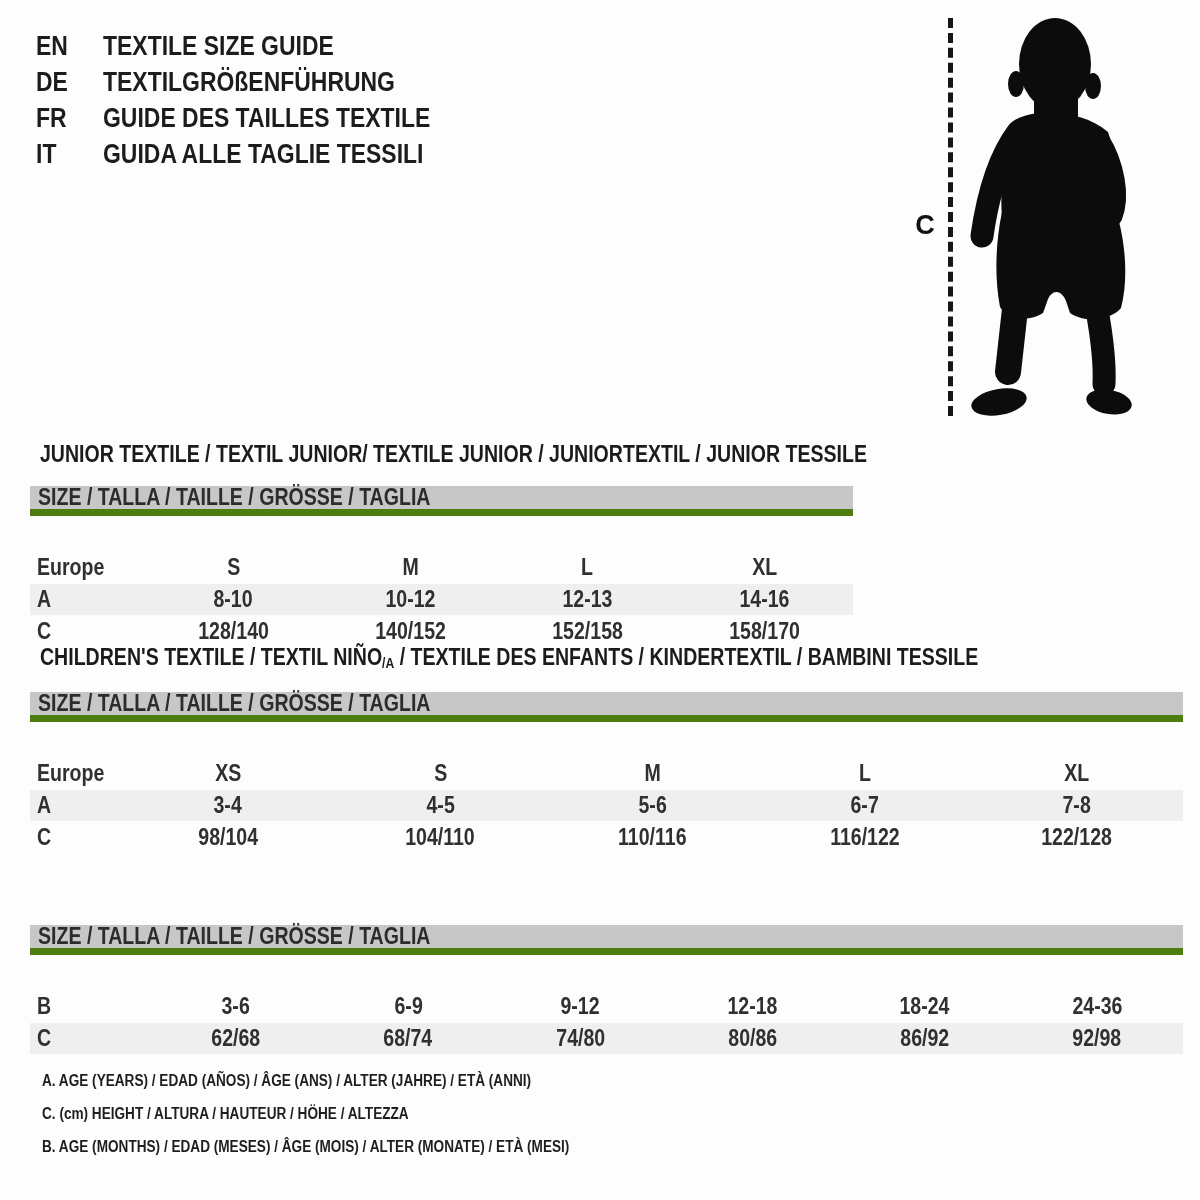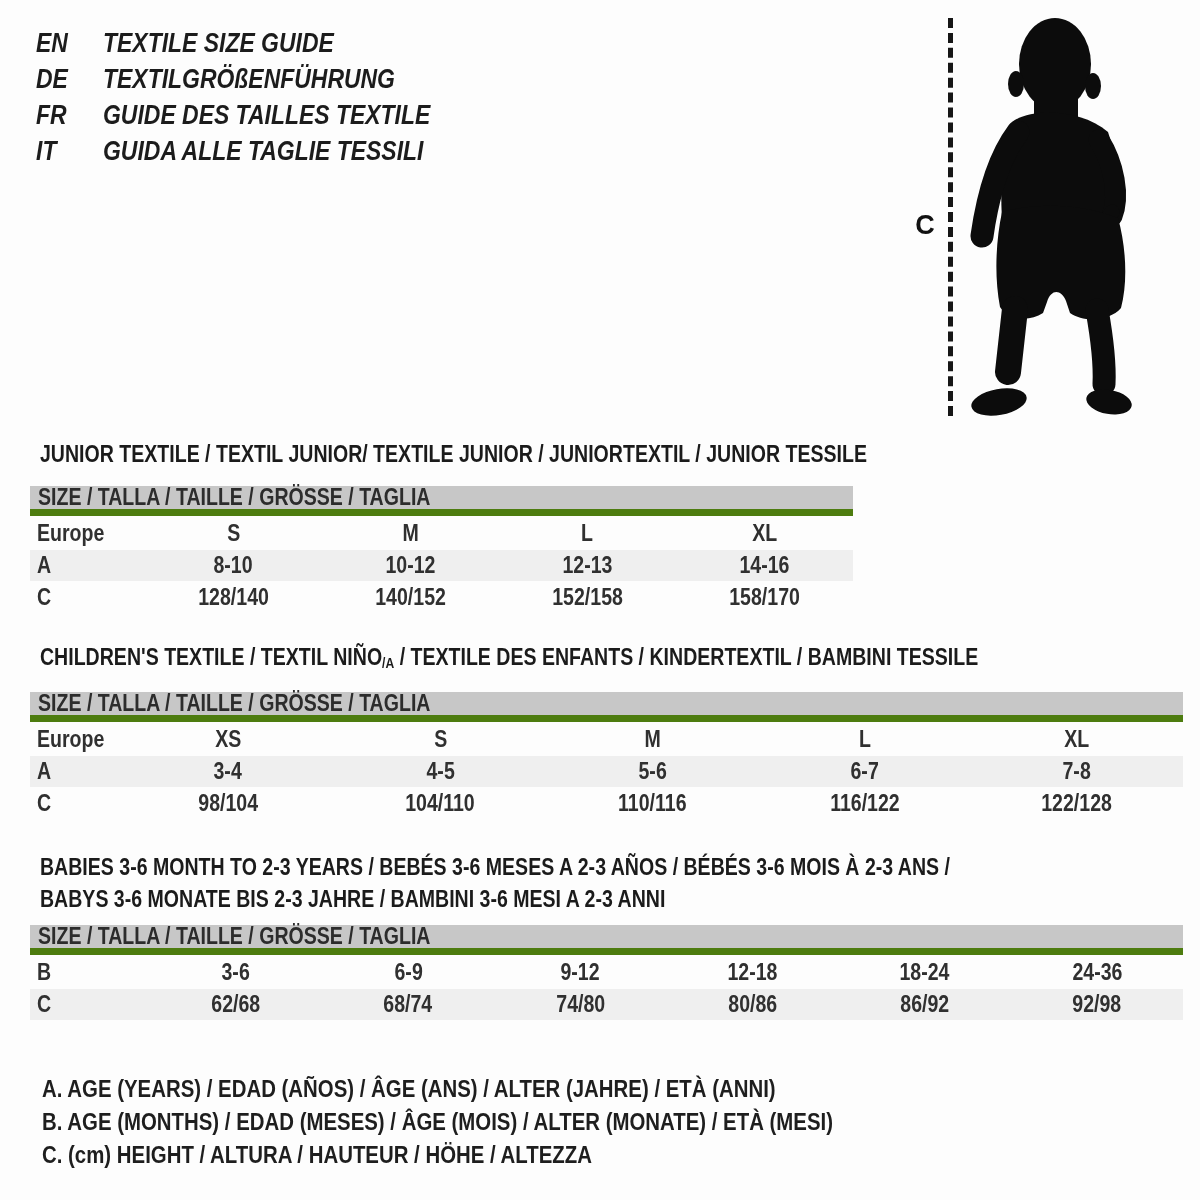--- a/index.html
+++ b/index.html
@@ -8,21 +8,21 @@
     background:#fdfdfd; overflow:hidden;
     font-family:"Liberation Sans", sans-serif;
     font-weight:bold; color:#232323;
   }
   
   .cnd  { display:inline-block; transform:scaleX(0.85); transform-origin:0 50%; white-space:nowrap; }
   .cndc { display:inline-block; transform:scaleX(0.85); transform-origin:50% 50%; white-space:nowrap; }
 
   
   .langs { position:absolute; top:28px; left:36px; }
-  .lang-row { height:36px; display:flex; font-size:27px; color:#1c1c1c;font-style:italic; }
+  .lang-row { height:36px; display:flex; align-items:center; font-size:27px; color:#1c1c1c; }
   .lang-code { width:67px; flex:0 0 67px; }
 
   
   .dash-line { position:absolute; left:948px; top:18px; height:398px; width:0;
                border-left:5px dashed #161616; }
   .c-label { position:absolute; left:908px; top:210px; width:34px; text-align:center;
              font-size:27px; color:#111; }
   .figure-svg { position:absolute; left:958px; top:14px; }
 
   
@@ -33,28 +33,28 @@
   .tbl { position:absolute; left:30px; }
   .t1 { width:823px; }
   .t2, .t3 { width:1153px; }
   .size-bar { height:23px; background:#c7c7c7; border-bottom:7px solid #4d7c0f;
               display:flex; align-items:center; padding-left:8px;
               font-size:23px; color:#2c2c2c; }
   .trow { display:grid; align-items:center; font-size:23px; color:#303030; }
   .t1 .trow { grid-template-columns:115px repeat(4,1fr); }
   .t2 .trow { grid-template-columns:92px  repeat(5,1fr); }
   .t3 .trow { grid-template-columns:120px repeat(6,1fr); }
-  .rh35 { height:34px; } .rh31 { height:31px; } .rh32 { height:32px; }
+  .rh35 { height:34px;margin-top:34px; } .rh31 { height:31px; } .rh32 { height:32px; }
   .shade { background:#efefef; }
   .cell.lbl { padding-left:7px; text-align:left; }
   .cell.val { text-align:center; }
 
   
   .legend { position:absolute; left:42px; top:1072px; }
-  .legend-line { height:33px; display:flex; align-items:center; font-size:24px; color:#1e1e1e; }
+  .legend-line { height:33px; display:flex; font-size:16px; color:#1e1e1e; }
 </style>
 </head>
 <body>
 
 <div class="page">
 
   <div class="langs">
     <div class="lang-row">
       <span class="lang-code cnd">EN</span>
       <span class="cnd">TEXTILE SIZE GUIDE</span>
@@ -149,24 +149,20 @@
     <div class="trow rh32">
       <div class="cell lbl"><span class="cnd">C</span></div>
       <div class="cell val"><span class="cndc">98/104</span></div>
       <div class="cell val"><span class="cndc">104/110</span></div>
       <div class="cell val"><span class="cndc">110/116</span></div>
       <div class="cell val"><span class="cndc">116/122</span></div>
       <div class="cell val"><span class="cndc">122/128</span></div>
     </div>
   </div>
 
-  <div class="sec-title" style="top:851px;">
-    <div><span class="cnd">BABIES 3-6 MONTH TO 2-3 YEARS / BEBÉS 3-6 MESES A 2-3 AÑOS / BÉBÉS 3-6 MOIS À 2-3 ANS /</span></div>
-    <div><span class="cnd">BABYS 3-6 MONATE BIS 2-3 JAHRE / BAMBINI 3-6 MESI A 2-3 ANNI</span></div>
-  </div>
   <div class="tbl t3" style="top:925px;">
     <div class="size-bar">
       <span class="cnd">SIZE / TALLA / TAILLE / GRÖSSE / TAGLIA</span>
     </div>
     <div class="trow rh35">
       <div class="cell lbl"><span class="cnd">B</span></div>
       <div class="cell val"><span class="cndc">3-6</span></div>
       <div class="cell val"><span class="cndc">6-9</span></div>
       <div class="cell val"><span class="cndc">9-12</span></div>
       <div class="cell val"><span class="cndc">12-18</span></div>
@@ -182,20 +178,20 @@
       <div class="cell val"><span class="cndc">86/92</span></div>
       <div class="cell val"><span class="cndc">92/98</span></div>
     </div>
   </div>
 
   <div class="legend">
     <div class="legend-line">
         <span class="cnd">A. AGE (YEARS) / EDAD (AÑOS) / ÂGE (ANS) / ALTER (JAHRE) / ETÀ (ANNI)</span>
       </div>
     <div class="legend-line">
-        <span class="cnd">B. AGE (MONTHS) / EDAD (MESES) / ÂGE (MOIS) / ALTER (MONATE) / ETÀ (MESI)</span>
+        <span class="cnd">C. (cm) HEIGHT / ALTURA / HAUTEUR / HÖHE / ALTEZZA</span>
       </div>
     <div class="legend-line">
-        <span class="cnd">C. (cm) HEIGHT / ALTURA / HAUTEUR / HÖHE / ALTEZZA</span>
+        <span class="cnd">B. AGE (MONTHS) / EDAD (MESES) / ÂGE (MOIS) / ALTER (MONATE) / ETÀ (MESI)</span>
       </div>
   </div>
 
 </div>
 
 </body></html>

